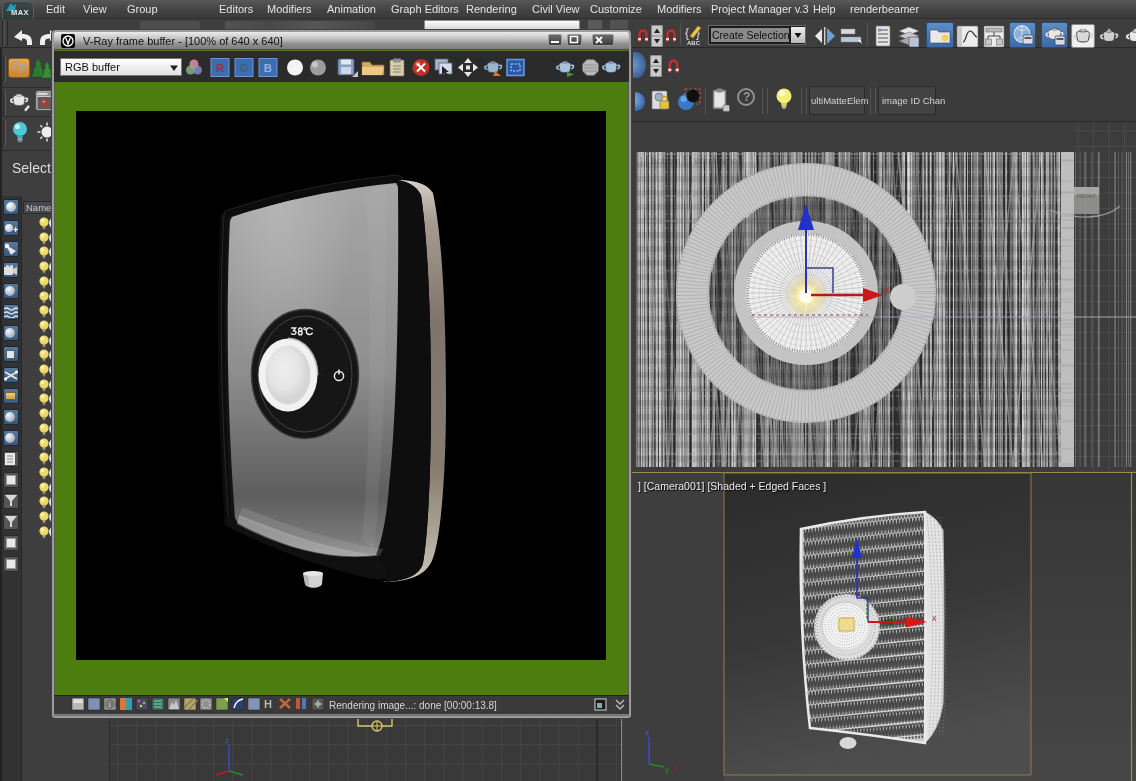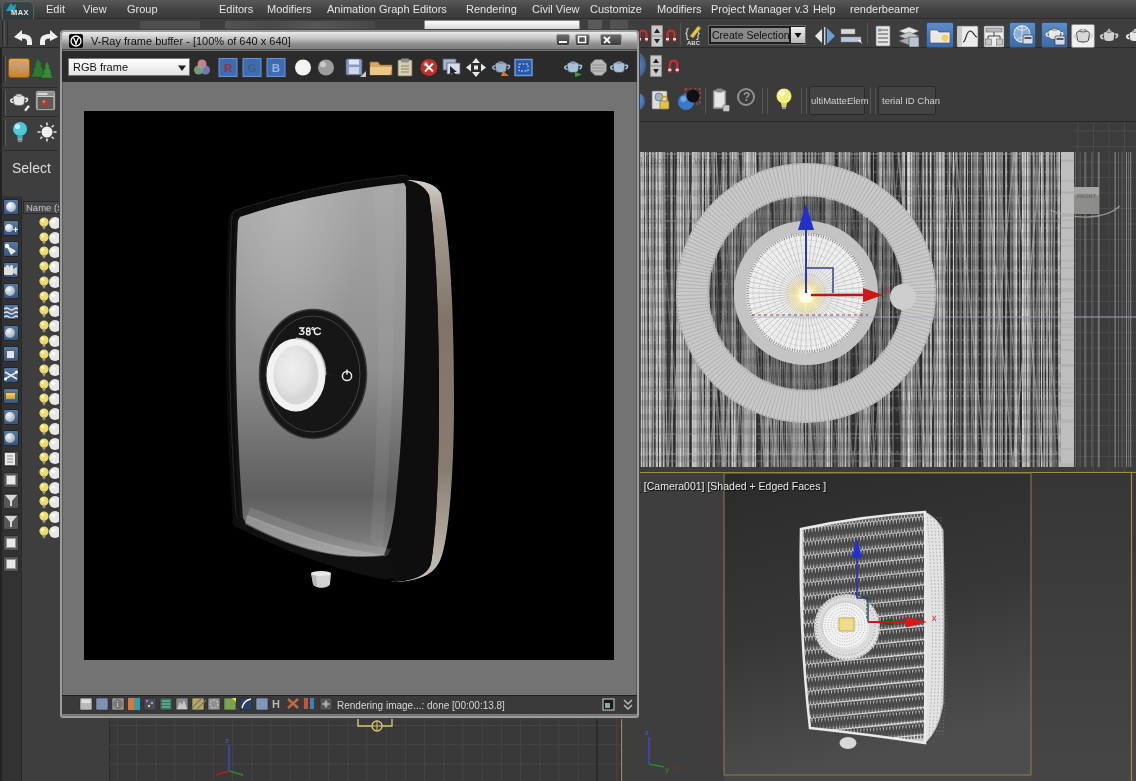--- a/index.html
+++ b/index.html
@@ -16,21 +16,21 @@
         </svg>
         <div class="t" style="left:8px;top:6px;font-size:7.5px;font-weight:bold;color:#e8e8e8;letter-spacing:.4px">MAX</div>
       </div>
 <div class="t" style="left:46px;top:3px;font-size:11px;color:#e4e4e4">Edit</div>
 <div class="t" style="left:83px;top:3px;font-size:11px;color:#e4e4e4">View</div>
 <div class="t" style="left:127px;top:3px;font-size:11px;color:#e4e4e4">Group</div>
 <div class="t" style="left:174px;top:19px;font-size:11px;color:#e4e4e4">Views</div>
 <div class="t" style="left:219px;top:3px;font-size:11px;color:#e4e4e4">Editors</div>
 <div class="t" style="left:267px;top:3px;font-size:11px;color:#e4e4e4">Modifiers</div>
 <div class="t" style="left:327px;top:3px;font-size:11px;color:#e4e4e4">Animation</div>
-<div class="t" style="left:379px;top:3px;font-size:11px;color:#e4e4e4">Graph Editors</div>
+<div class="t" style="left:391px;top:3px;font-size:11px;color:#e4e4e4">Graph Editors</div>
 <div class="t" style="left:466px;top:3px;font-size:11px;color:#e4e4e4">Rendering</div>
 <div class="t" style="left:532px;top:3px;font-size:11px;color:#e4e4e4">Civil View</div>
 <div class="t" style="left:590px;top:3px;font-size:11px;color:#e4e4e4">Customize</div>
 <div class="t" style="left:657px;top:3px;font-size:11px;color:#e4e4e4">Modifiers</div>
 <div class="t" style="left:711px;top:3px;font-size:11px;color:#e4e4e4">Project Manager v.3</div>
 <div class="t" style="left:813px;top:3px;font-size:11px;color:#e4e4e4">Help</div>
 <div class="t" style="left:850px;top:3px;font-size:11px;color:#e4e4e4">renderbeamer</div>
 </div>
 <div class="abs" style="left:0;top:19px;width:1136px;height:29px;background:#3e3e3e;border-bottom:1px solid #292929"></div>
 <div class="abs" style="left:2px;top:21px;width:1px;height:25px;background:#2a2a2a"></div>
@@ -193,21 +193,21 @@
 <path d="M7 17 L13 17 L12 22 L8 22 Z" fill="#d8d06a"></path>
       <rect x="8" y="21" width="4" height="2" fill="#999"></rect>
     </svg>
 <div class="abs" style="left:801px;top:88px;width:1px;height:26px;background:#2b2b2b;border-right:1px solid #555"></div>
 <div class="abs" style="left:806px;top:88px;width:1px;height:26px;background:#2b2b2b;border-right:1px solid #555"></div>
 <div class="abs" style="left:809px;top:86px;width:56px;height:29px;background:#434343;border:1px solid #2a2a2a;border-radius:2px"></div>
 <div class="t" style="left:811px;top:95px;font-size:9.5px;color:#d2d2d2">ultiMatteElem</div>
 <div class="abs" style="left:870px;top:88px;width:1px;height:26px;background:#2b2b2b;border-right:1px solid #555"></div>
 <div class="abs" style="left:875px;top:88px;width:1px;height:26px;background:#2b2b2b;border-right:1px solid #555"></div>
 <div class="abs" style="left:878px;top:86px;width:58px;height:29px;background:#434343;border:1px solid #2a2a2a;border-radius:2px"></div>
-<div class="t" style="left:882px;top:95px;font-size:9.5px;color:#d2d2d2">terial ID Chan</div>
+<div class="t" style="left:882px;top:95px;font-size:9.5px;color:#d2d2d2">image ID Chan</div>
 <div class="abs" style="left:225px;top:21px;width:150px;height:9px;background:linear-gradient(90deg,#565656,#4a4a4a 30%,#5a5a5a 60%,#484848);border-radius:2px;opacity:.85"></div>
 <div class="abs" style="left:424px;top:20px;width:156px;height:10px;background:linear-gradient(#fdfdfd,#d8d8d8);border:1px solid #888;border-radius:1px"></div>
 <div class="abs" style="left:588px;top:20px;width:14px;height:10px;background:#5a5a5a"></div>
 <div class="abs" style="left:610px;top:20px;width:18px;height:10px;background:#525252"></div>
 <div class="abs" style="left:140px;top:21px;width:60px;height:9px;background:#4e4e4e;border-radius:2px"></div>
 <div class="abs" style="left:620px;top:122px;width:516px;height:350px;background:#3c3c3c;overflow:hidden"><svg width="516" height="350" viewBox="0 0 516 350">
         <defs>
           <radialGradient id="glow1">
             <stop offset="0%" stop-color="#ffffff"></stop>
             <stop offset="30%" stop-color="#ffefb0"></stop>
@@ -1517,38 +1517,38 @@
       </svg>
       <svg class="abs" style="left:38px;top:477.7px" width="22" height="14" viewBox="0 0 22 14">
         <circle cx="6" cy="5" r="4.6" fill="#eed969"></circle>
         <circle cx="4.6" cy="3.6" r="1.8" fill="#faf3c4"></circle>
         <path d="M4.2 8.8 L7.8 8.8 L7.2 11 L4.8 11 Z" fill="#b8ac60"></path>
         <rect x="4.6" y="10.8" width="2.8" height="1.6" fill="#777"></rect>
         <circle cx="17" cy="6" r="6" fill="#e6e6e6"></circle>
         <circle cx="15.4" cy="4.4" r="2" fill="#fafafa"></circle>
       </svg>
     </div>
-<div class="abs" style="left:60px;top:30px;width:579px;height:688px;background:#737373;border:2px solid #9c9c9c;border-radius:4px 4px 3px 3px;box-shadow:inset 0 0 0 1px #5a5a5a, 0 0 0 1px #3f3f3f;overflow:hidden">
+<div class="abs" style="left:52px;top:30px;width:579px;height:688px;background:#4d7c0f;border:2px solid #9c9c9c;border-radius:4px 4px 3px 3px;box-shadow:inset 0 0 0 1px #5a5a5a, 0 0 0 1px #3f3f3f;overflow:hidden">
       <div class="abs" style="left:0;top:0;width:575px;height:18px;background:linear-gradient(#ececec,#c2c2c2 40%,#909090 70%,#7e7e7e);border-bottom:1px solid #4a4a4a"></div>
       <div class="abs" style="left:7px;top:2px;width:14px;height:14px;background:#0a0a0a;border-radius:2px"><svg width="14" height="14" viewBox="0 0 14 14">
           <circle cx="7" cy="7" r="5" fill="none" stroke="#fff" stroke-width="1.3"></circle>
           <path d="M4.5 3.5 L7.5 10.5 M9.5 3.5 L6.5 10.5" stroke="#fff" stroke-width="1.3"></path>
         </svg></div>
       <div class="t" style="left:29px;top:3px;font-size:11px;color:#111">V-Ray frame buffer - [100% of 640 x 640]</div>
       <div class="abs" style="left:494px;top:2px;width:14px;height:12px;background:linear-gradient(#6a6a6a,#3a3a3a);border:1px solid #9a9a9a;border-radius:2px"></div>
       <div class="abs" style="left:513px;top:2px;width:15px;height:12px;background:linear-gradient(#6a6a6a,#3a3a3a);border:1px solid #9a9a9a;border-radius:2px"></div>
       <div class="abs" style="left:538px;top:2px;width:22px;height:12px;background:linear-gradient(#6a6a6a,#3a3a3a);border:1px solid #9a9a9a;border-radius:2px"></div>
       <svg class="abs" style="left:494px;top:2px" width="70" height="12" viewBox="0 0 70 12">
         <rect x="3" y="7" width="8" height="2" fill="#fff"></rect>
         <rect x="22.5" y="2.5" width="7" height="6" fill="none" stroke="#fff" stroke-width="1.5"></rect>
         <path d="M48 3 L54 9 M54 3 L48 9" stroke="#fff" stroke-width="1.8"></path>
       </svg>
       <div class="abs" style="left:0;top:19px;width:575px;height:31px;background:#2b2b2b"></div>
       <div class="abs" style="left:6px;top:26px;width:122px;height:18px;background:linear-gradient(#fff,#e2e2e2);border:1px solid #777">
-        <div class="t" style="left:4px;top:2px;font-size:11px;color:#111">RGB frame</div>
+        <div class="t" style="left:4px;top:2px;font-size:11px;color:#111">RGB buffer</div>
         <svg class="abs" style="left:108px;top:5px" width="10" height="8">
           <path d="M1 1.5 L9 1.5 L5 7 Z" fill="#222"></path>
         </svg>
       </div>
       <svg class="abs" style="left:130px;top:25px" width="445" height="21" viewBox="0 0 445 21">
         <circle cx="10" cy="7" r="4.5" fill="#d88a98" opacity=".9"></circle>
         <circle cx="6.5" cy="13" r="4.5" fill="#8ab888" opacity=".8"></circle>
         <circle cx="13.5" cy="13" r="4.5" fill="#8890c8" opacity=".8"></circle>
         <rect x="27" y="1.5" width="18" height="18" fill="#3c6cb4" stroke="#6a95d2" stroke-width="1"></rect>
         <text x="36" y="15" font-size="11.5" font-weight="bold" fill="#a03030" text-anchor="middle" font-family="Liberation Sans">R</text>

